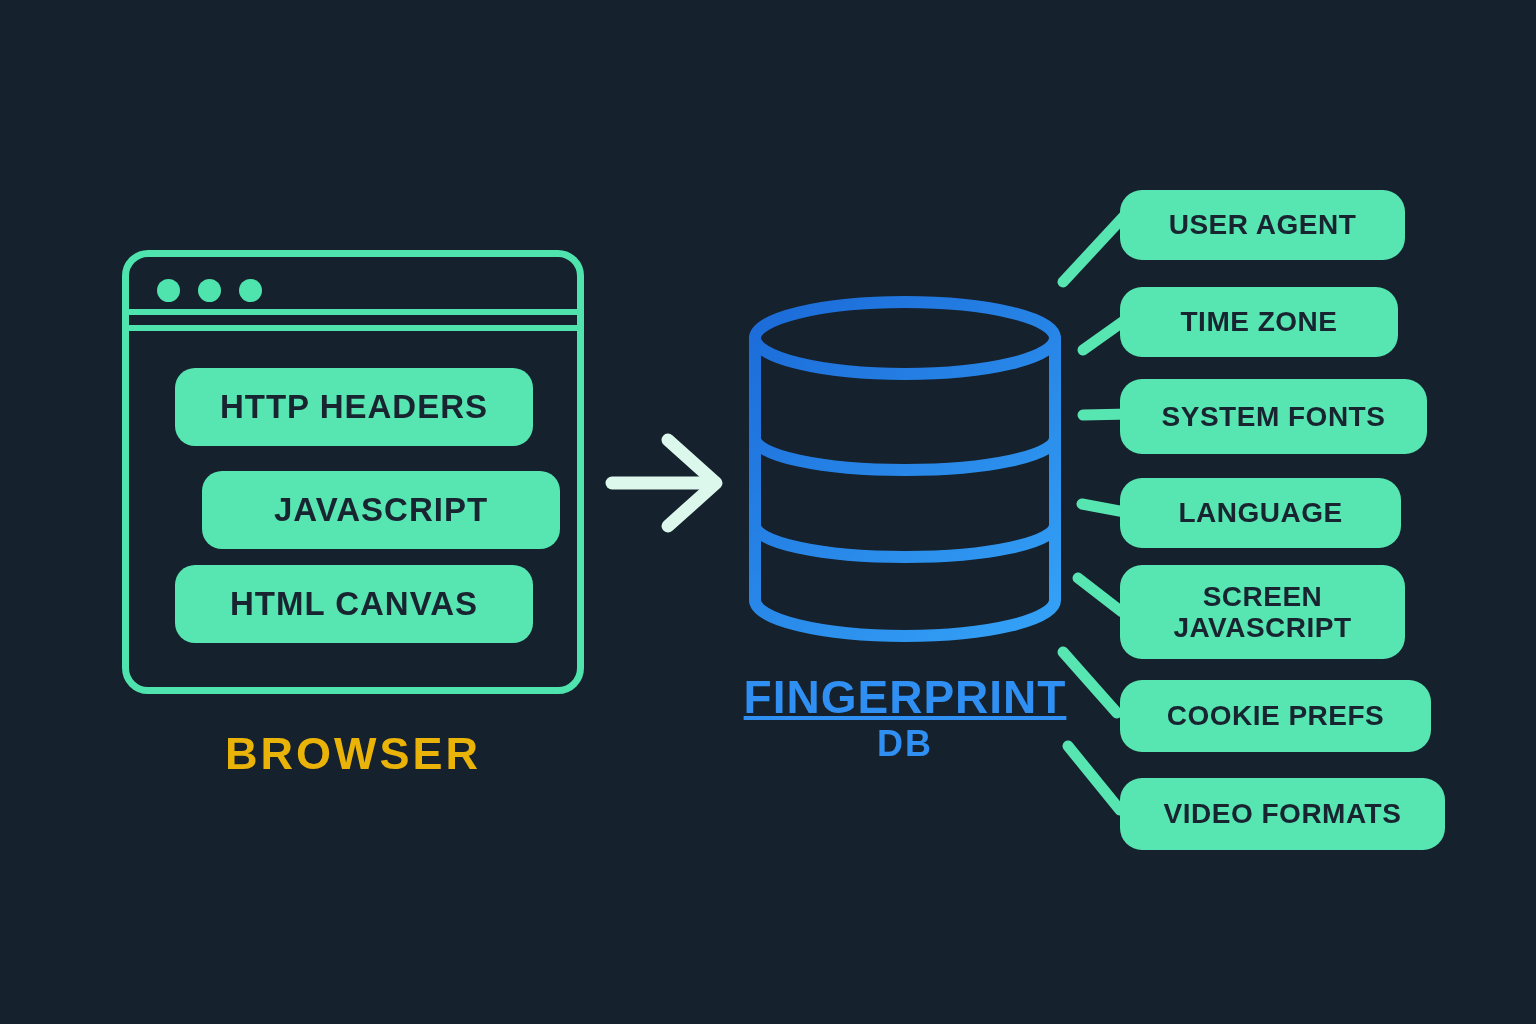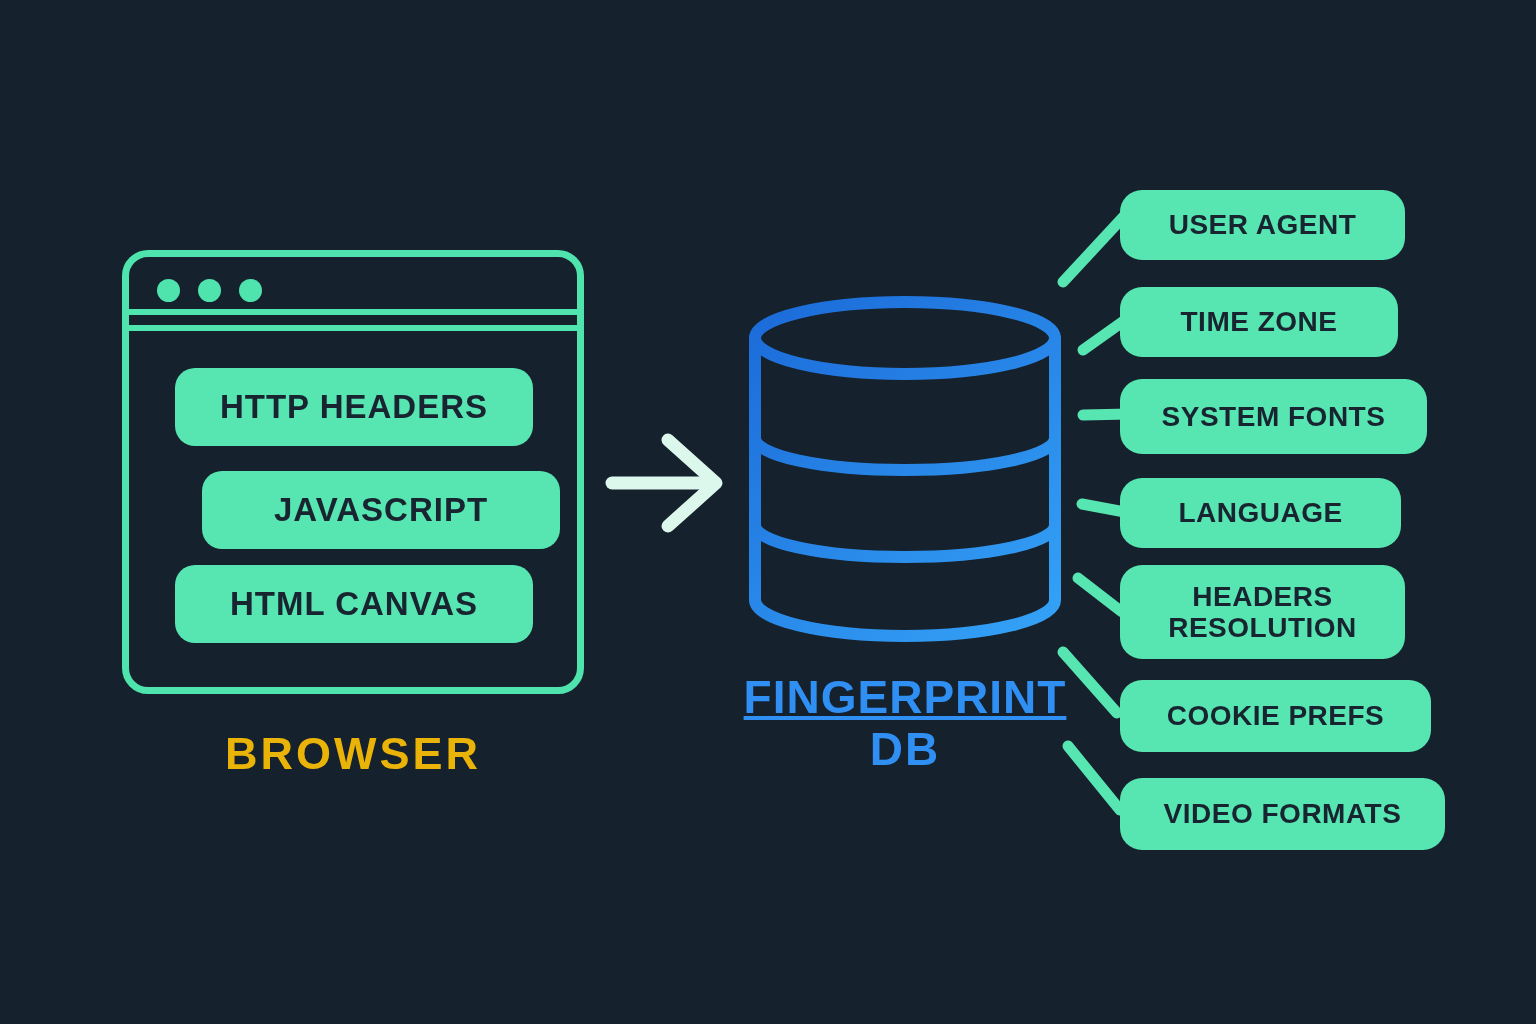--- a/index.html
+++ b/index.html
@@ -32,21 +32,21 @@
   .browser-caption{
     position:absolute;left:122px;top:728px;width:462px;text-align:center;
     color:#eab308;font-size:45px;font-weight:bold;letter-spacing:3px;
   }
   
   .db-caption{
     position:absolute;left:730px;top:672px;width:350px;text-align:center;
     color:#2f8ff2;font-weight:bold;line-height:1.12;
   }
   .db-caption .l1{font-size:46px;letter-spacing:1px;text-decoration:underline;}
-  .db-caption .l2{font-size:46px;letter-spacing:2px;}
+  .db-caption .l2{font-size:36px;letter-spacing:2px;}
   
   .attr-pill{
     position:absolute;left:1120px;background:#57e5b2;border-radius:22px;
     display:flex;align-items:center;justify-content:center;text-align:center;
     color:#18242f;font-size:28px;font-weight:bold;letter-spacing:0.5px;
     line-height:1.12;box-sizing:border-box;padding:0 14px;
   }
   .ap-0{top:190px;width:285px;height:70px;}
   .ap-1{top:287px;width:278px;height:70px;text-align:right;}
   .ap-2{top:379px;width:307px;height:75px;}
@@ -127,21 +127,21 @@
   <div class="attr-pill ap-1">
     <span>TIME ZONE</span>
   </div>
   <div class="attr-pill ap-2">
     <span>SYSTEM FONTS</span>
   </div>
   <div class="attr-pill ap-3">
     <span>LANGUAGE</span>
   </div>
   <div class="attr-pill ap-4">
-    <span>HEADERS RESOLUTION</span>
+    <span>SCREEN JAVASCRIPT</span>
   </div>
   <div class="attr-pill ap-6">
     <span>VIDEO FORMATS</span>
   </div>
   <div class="attr-pill ap-5">
     <span>COOKIE PREFS</span>
   </div>
 
 </div>
 

